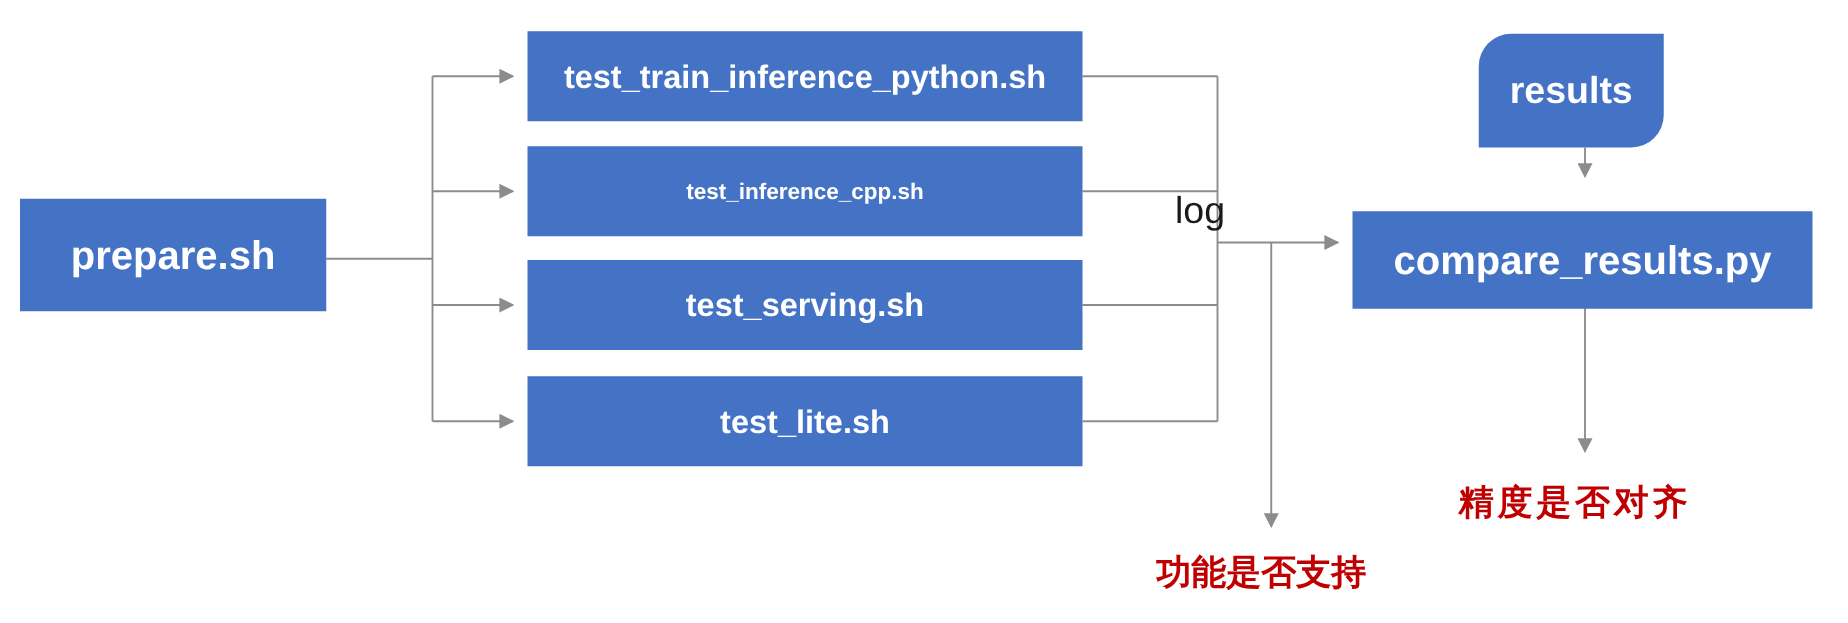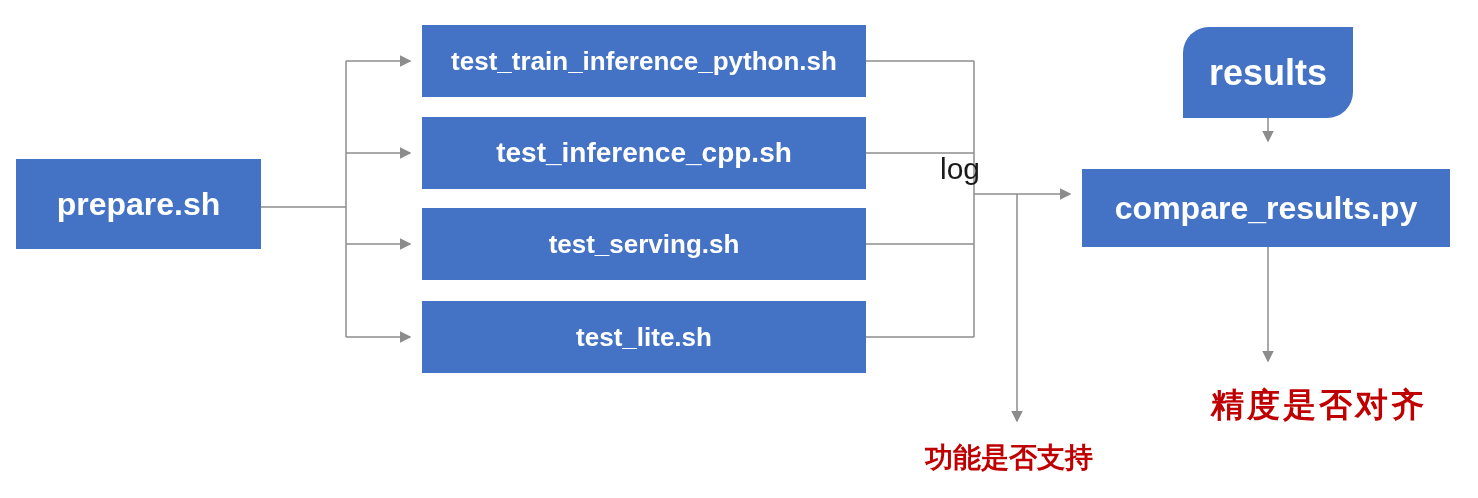--- a/index.html
+++ b/index.html
@@ -81,29 +81,29 @@
 
     <path class="edge" d="M1268 118 V141" marker-end="url(#arrow)"></path>
 
     <path class="edge" d="M1268 231 V361" marker-end="url(#arrow)"></path>
   </svg>
 
   <div class="node" style="left:16px; top:159px; width:245px; height:90px; font-size:32px;">prepare.sh</div>
 
   <div class="node" style="left:422px; top:25px; width:444px; height:72px; font-size:26px;">test_train_inference_python.sh</div>
 
-  <div class="node" style="left:422px; top:117px; width:444px; height:72px; font-size:28px;">test_inference_cpp.sh</div>
+  <div class="node" style="left:422px; top:117px; width:444px; height:72px; font-size:18px;">test_inference_cpp.sh</div>
 
   <div class="node" style="left:422px; top:208px; width:444px; height:72px; font-size:26px;">test_serving.sh</div>
 
   <div class="node" style="left:422px; top:301px; width:444px; height:72px; font-size:26px;">test_lite.sh</div>
 
-  <div class="node rounded-diagonal" style="left:1183px; top:27px; width:170px; height:91px; font-size:36px;">results</div>
+  <div class="node rounded-diagonal" style="left:1183px; top:27px; width:148px; height:91px; font-size:30px;">results</div>
 
   <div class="node" style="left:1082px; top:169px; width:368px; height:78px; font-size:32px;">compare_results.py</div>
 
   <div class="edge-label" style="left:940px; top:152px;">log</div>
 
   <div class="annotation" style="left:1009px; top:443px; font-size:28px;">功能是否支持</div>
 
-  <div class="annotation" style="left:1319px; top:387px; font-size:33px; letter-spacing:3px;">精度是否对齐</div>
+  <div class="annotation" style="left:1260px; top:387px; font-size:28px; letter-spacing:3px;">精度是否对齐</div>
 
 </div>
 
 </body></html>

